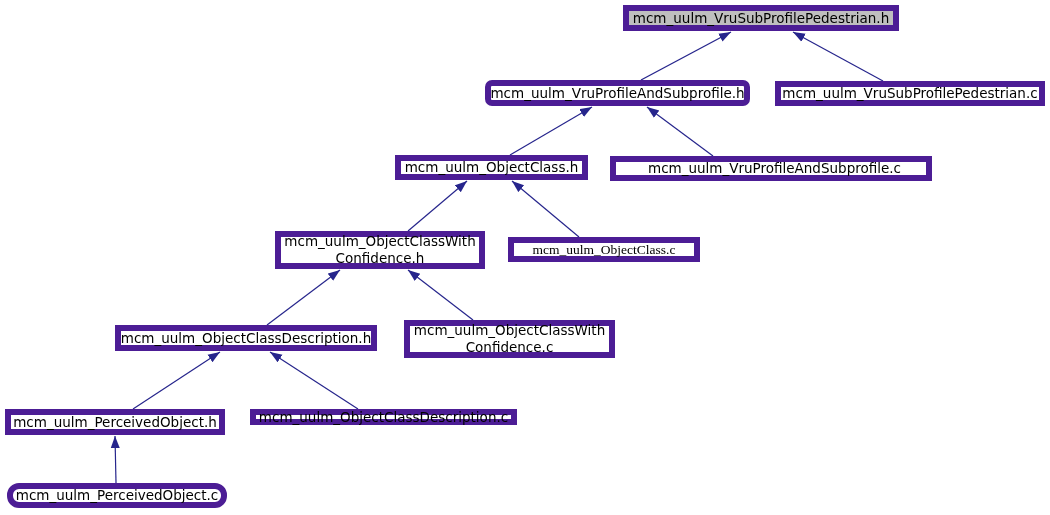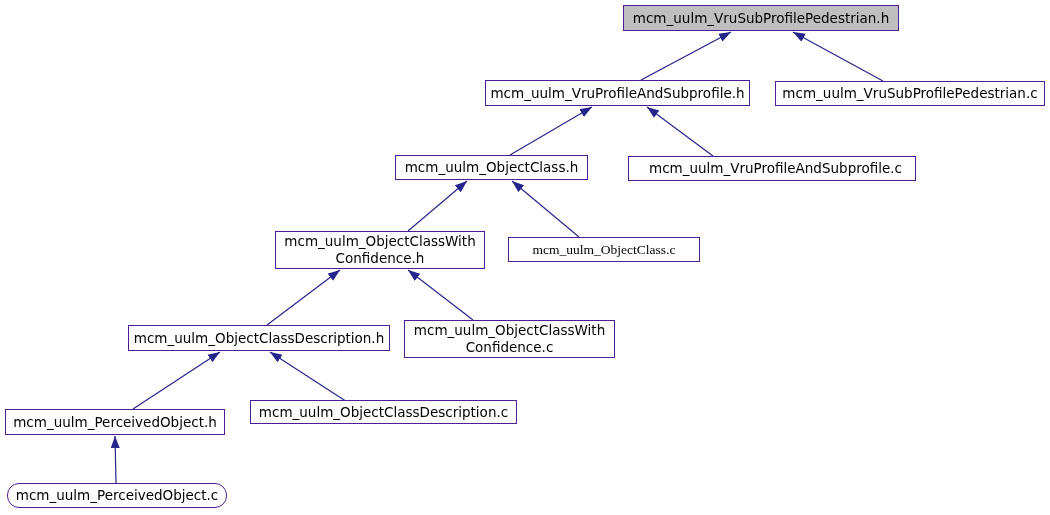--- a/index.html
+++ b/index.html
@@ -19,21 +19,21 @@
     position: absolute;
     left: 0;
     top: 0;
     width: 1050px;
     height: 515px;
     pointer-events: none;
   }
   .node {
     position: absolute;
     box-sizing: border-box;
-    border: 1px solid #4c1d95;
+    border: 6px solid #4c1d95;
     background: #ffffff;
     display: flex;
     flex-direction: column;
     align-items: center;
     justify-content: center;
     text-align: center;
     font-size: 13.5px;
     line-height: 17px;
     color: #000000;
     white-space: nowrap;
@@ -65,48 +65,48 @@
       <line x1="267" y1="325" x2="340" y2="270" stroke="#26258c" stroke-width="1.2" marker-end="url(#arrowhead)"></line>
       <line x1="473" y1="320" x2="408" y2="270" stroke="#26258c" stroke-width="1.2" marker-end="url(#arrowhead)"></line>
       <line x1="133" y1="409" x2="220" y2="352" stroke="#26258c" stroke-width="1.2" marker-end="url(#arrowhead)"></line>
       <line x1="358" y1="409" x2="270" y2="352" stroke="#26258c" stroke-width="1.2" marker-end="url(#arrowhead)"></line>
       <line x1="116" y1="483" x2="115" y2="436" stroke="#26258c" stroke-width="1.2" marker-end="url(#arrowhead)"></line>
     </svg>
 
 <div class="node highlight" title="mcm_uulm_VruSubProfilePedestrian.h" style="left: 623px; top: 5px; width: 276px; height: 26px;">
       <span>mcm_uulm_VruSubProfilePedestrian.h</span>
     </div>
-    <div class="node" title="mcm_uulm_VruProfileAndSubprofile.h" style="left: 485px; top: 80px; width: 265px; height: 26px;">
+    <div class="node" title="mcm_uulm_VruProfileAndSubprofile.h" style="left: 485px; top: 80px; width: 265px; height: 26px; border-radius: 7px;">
       <span>mcm_uulm_VruProfileAndSubprofile.h</span>
     </div>
     <div class="node" title="mcm_uulm_ObjectClass.h" style="left: 395px; top: 155px; width: 193px; height: 25px;">
       <span>mcm_uulm_ObjectClass.h</span>
     </div>
     <div class="node" title="mcm_uulm_VruSubProfilePedestrian.c" style="left: 775px; top: 81px; width: 270px; height: 25px;">
       <span>mcm_uulm_VruSubProfilePedestrian.c</span>
     </div>
-    <div class="node" title="mcm_uulm_VruProfileAndSubprofile.c" style="left: 628px; top: 156px; width: 288px; height: 25px; padding-left: 7px;">
+    <div class="node" title="mcm_uulm_VruProfileAndSubprofile.c" style="left: 610px; top: 156px; width: 322px; height: 25px; padding-left: 7px;">
       <span>mcm_uulm_VruProfileAndSubprofile.c</span>
     </div>
     <div class="node" title="mcm_uulm_ObjectClassWith Confidence.h" style="left: 275px; top: 231px; width: 210px; height: 38px;">
       <span>mcm_uulm_ObjectClassWith</span>
       <span>Confidence.h</span>
     </div>
     <div class="node" title="mcm_uulm_ObjectClass.c" style="left: 508px; top: 237px; width: 192px; height: 25px; font-family: Liberation Serif, serif;">
       <span>mcm_uulm_ObjectClass.c</span>
     </div>
-    <div class="node" title="mcm_uulm_ObjectClassDescription.h" style="left: 128px; top: 325px; width: 262px; height: 26px;">
+    <div class="node" title="mcm_uulm_ObjectClassDescription.h" style="left: 115px; top: 325px; width: 262px; height: 26px;">
       <span>mcm_uulm_ObjectClassDescription.h</span>
     </div>
     <div class="node" title="mcm_uulm_ObjectClassWith Confidence.c" style="left: 404px; top: 320px; width: 211px; height: 38px;">
       <span>mcm_uulm_ObjectClassWith</span>
       <span>Confidence.c</span>
     </div>
     <div class="node" title="mcm_uulm_PerceivedObject.h" style="left: 5px; top: 409px; width: 220px; height: 26px;">
       <span>mcm_uulm_PerceivedObject.h</span>
     </div>
-    <div class="node" title="mcm_uulm_ObjectClassDescription.c" style="left: 250px; top: 400px; width: 267px; height: 24px;">
+    <div class="node" title="mcm_uulm_ObjectClassDescription.c" style="left: 250px; top: 409px; width: 267px; height: 16px;">
       <span>mcm_uulm_ObjectClassDescription.c</span>
     </div>
     <div class="node" title="mcm_uulm_PerceivedObject.c" style="left: 7px; top: 483px; width: 220px; height: 25px; border-radius: 12px;">
       <span>mcm_uulm_PerceivedObject.c</span>
     </div>
   </div>
 
 </body></html>

